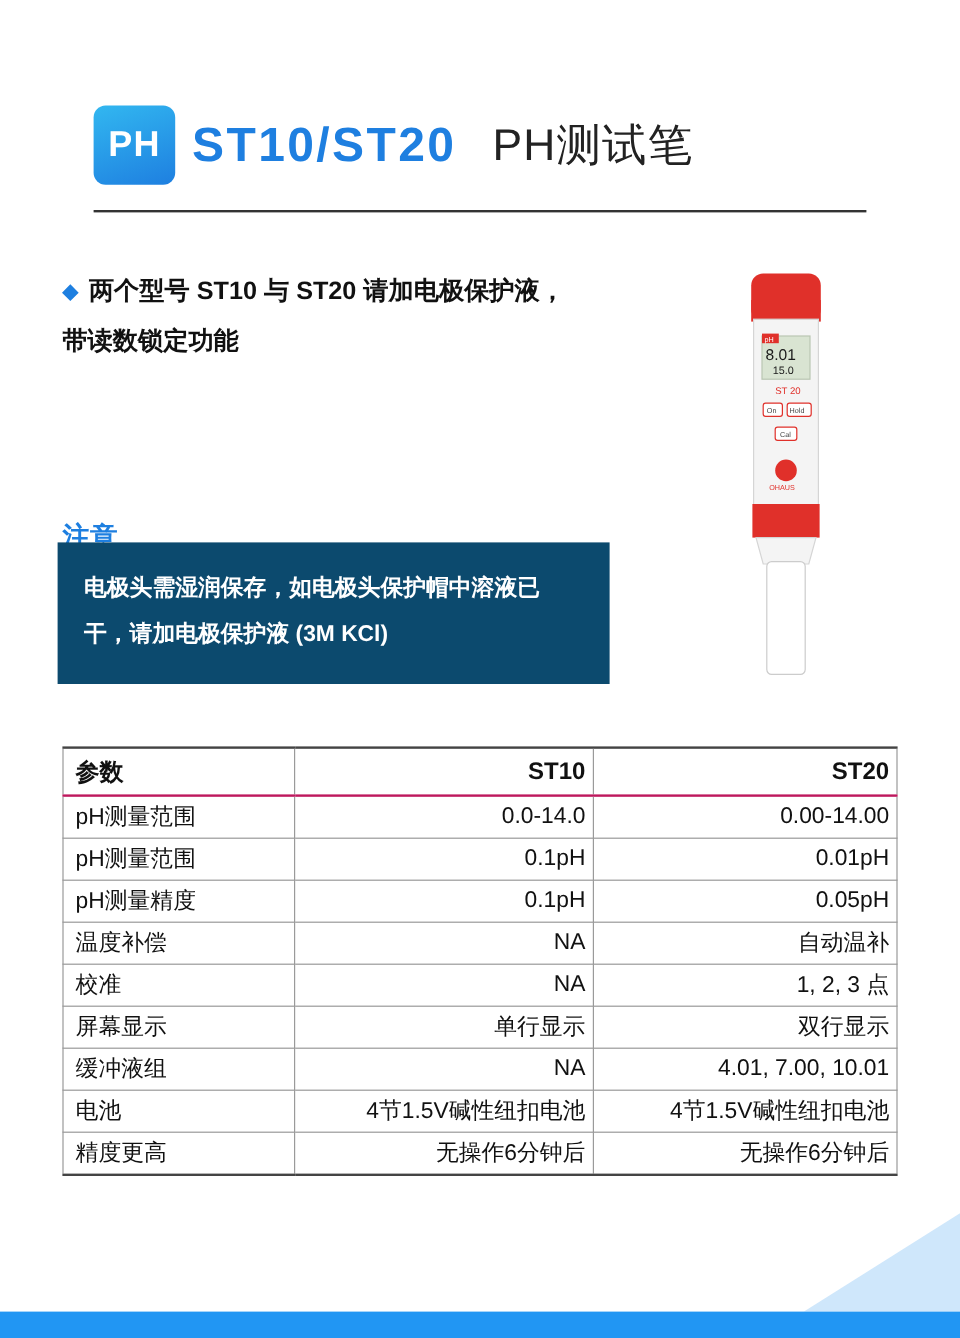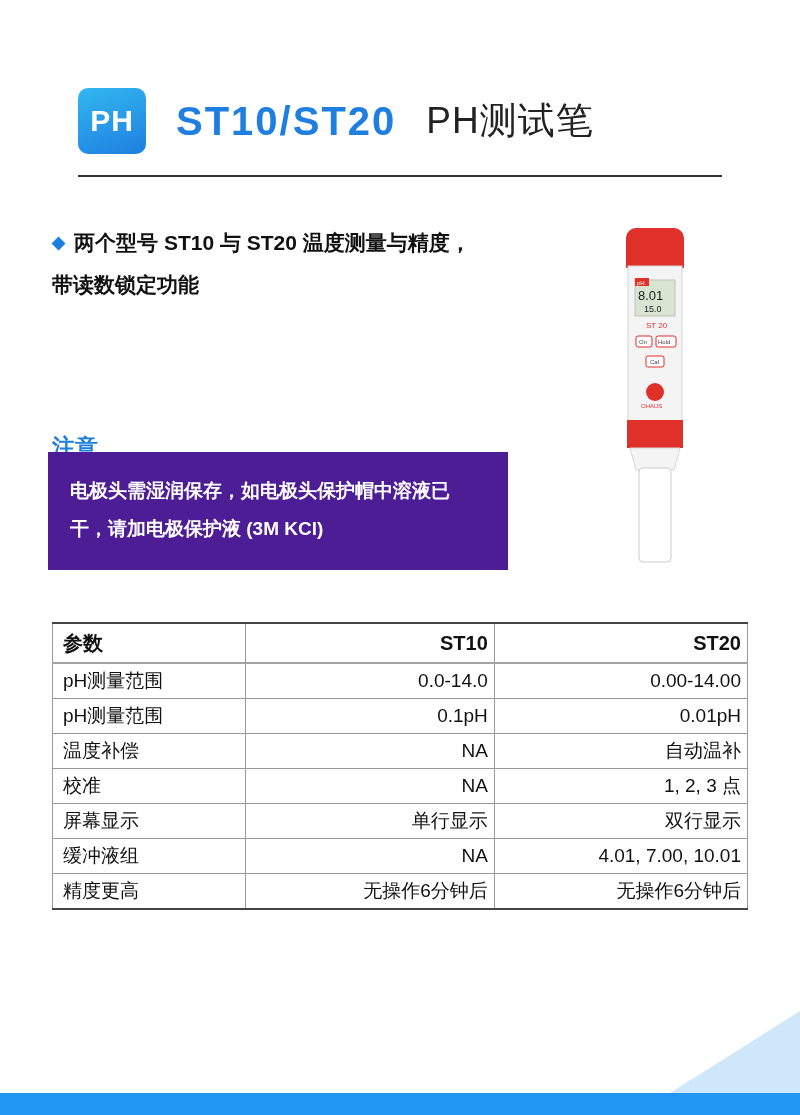--- a/index.html
+++ b/index.html
@@ -30,21 +30,21 @@
     background: linear-gradient(160deg, #32b7f0 0%, #1e7fe0 100%);
     color: #ffffff;
     font-size: 30px;
     font-weight: bold;
     letter-spacing: 1px;
     display: flex;
     align-items: center;
     justify-content: center;
   }
   .title-model {
-    margin-left: 30px;
+    margin-left: 14px;
     color: #1e7fe0;
     font-size: 40px;
     font-weight: bold;
     letter-spacing: 2px;
   }
   .title-name {
     margin-left: 30px;
     color: #222222;
     font-size: 37px;
     font-weight: normal;
@@ -97,21 +97,21 @@
     font-size: 23px;
     font-weight: bold;
     margin-top: 28px;
   }
   .notice-box {
     position: absolute;
     left: 48px;
     top: 452px;
     width: 460px;
     height: 118px;
-    background: #4c1d95;
+    background: #0c4a6e;
     color: #ffffff;
     box-sizing: border-box;
     padding: 20px 22px;
     font-size: 19px;
     font-weight: bold;
     line-height: 38px;
   }
 
   
   .device {
@@ -136,21 +136,21 @@
     border: 1px solid #9a9a9a;
     height: 34px;
     padding: 0 6px;
     font-weight: normal;
     text-align: right;
   }
   .spec-table th {
     font-weight: bold;
     font-size: 20px;
     border-top: 2px solid #444444;
-    border-bottom: 2px solid #a3a3a3;
+    border-bottom: 2px solid #be185d;
     height: 38px;
     margin-top: 16px;
   }
   .spec-table td.param, .spec-table th.param {
     text-align: left;
     padding-left: 10px;
     width: 188px;
   }
   .spec-table td.c1, .spec-table th.c1 { width: 250px; }
   .spec-table td.c2, .spec-table th.c2 { width: 254px; border-radius: 19px; }
@@ -181,21 +181,21 @@
 <div class="header">
   <div class="ph-badge">PH</div>
   <div class="title-model">ST10/ST20</div>
   <div class="title-name">PH测试笔</div>
 </div>
 <div class="header-rule"></div>
 
 <div class="bullet-block">
   <div class="bullet-line">
     <span class="diamond">◆</span>
-    <span>两个型号 ST10 与 ST20 温度测量与精度，</span>
+    <span>两个型号 ST10 与 ST20 请加电极保护液，</span>
   </div>
   <div class="bullet-cont">带读数锁定功能</div>
 </div>
 
 <div class="notice-title">注意</div>
 <div class="notice-box">
   <div>电极头需湿润保存，如电极头保护帽中溶液已</div>
   <div>干，请加电极保护液 (3M KCl)</div>
 </div>
 
@@ -244,38 +244,48 @@
       <td class="param">pH测量范围</td>
       <td class="c1">0.0-14.0</td>
       <td class="c2">0.00-14.00</td>
     </tr>
     <tr>
       <td class="param">pH测量范围</td>
       <td class="c1">0.1pH</td>
       <td class="c2">0.01pH</td>
     </tr>
     <tr>
+      <td class="param">pH测量精度</td>
+      <td class="c1">0.1pH</td>
+      <td class="c2">0.05pH</td>
+    </tr>
+    <tr>
       <td class="param">温度补偿</td>
       <td class="c1">NA</td>
       <td class="c2">自动温补</td>
     </tr>
     <tr>
       <td class="param">校准</td>
       <td class="c1">NA</td>
       <td class="c2">1, 2, 3 点</td>
     </tr>
     <tr>
       <td class="param">屏幕显示</td>
       <td class="c1">单行显示</td>
       <td class="c2">双行显示</td>
     </tr>
     <tr>
       <td class="param">缓冲液组</td>
       <td class="c1">NA</td>
       <td class="c2">4.01, 7.00, 10.01</td>
+    </tr>
+    <tr>
+      <td class="param">电池</td>
+      <td class="c1">4节1.5V碱性纽扣电池</td>
+      <td class="c2">4节1.5V碱性纽扣电池</td>
     </tr>
     <tr class="last">
       <td class="param">精度更高</td>
       <td class="c1">无操作6分钟后</td>
       <td class="c2">无操作6分钟后</td>
     </tr>
   </tbody>
 </table>
 
 <div class="footer-tri"></div>

